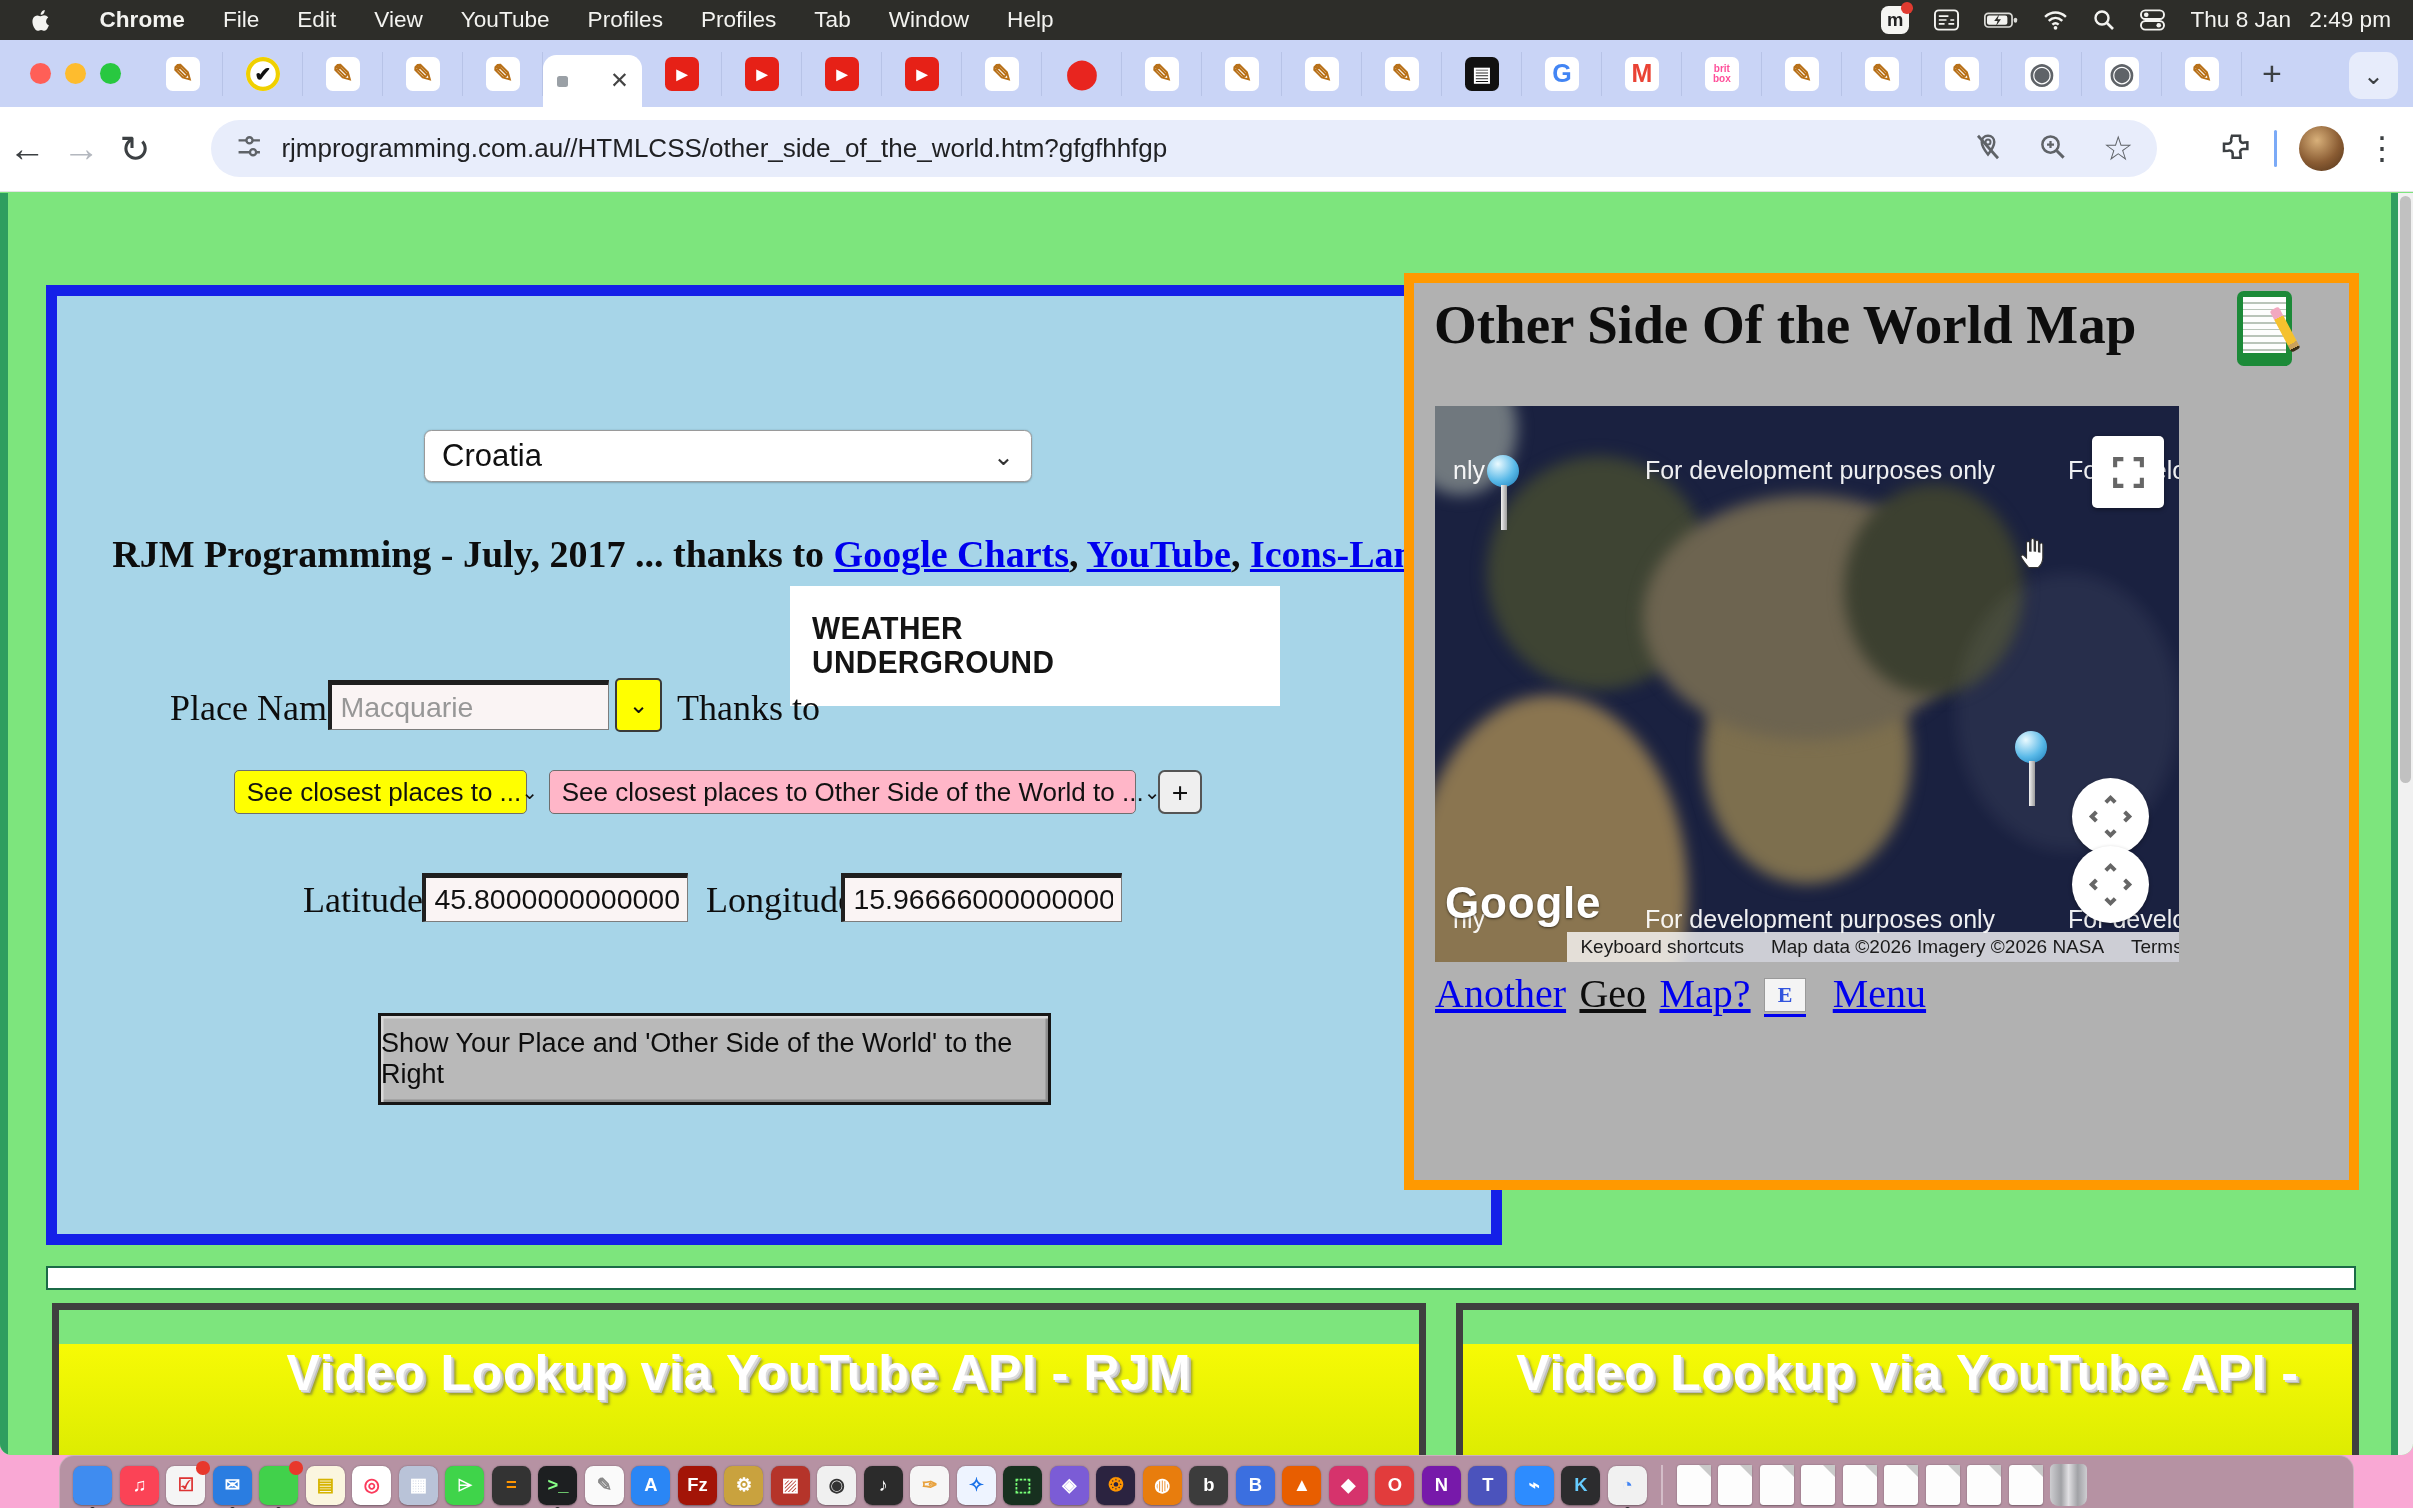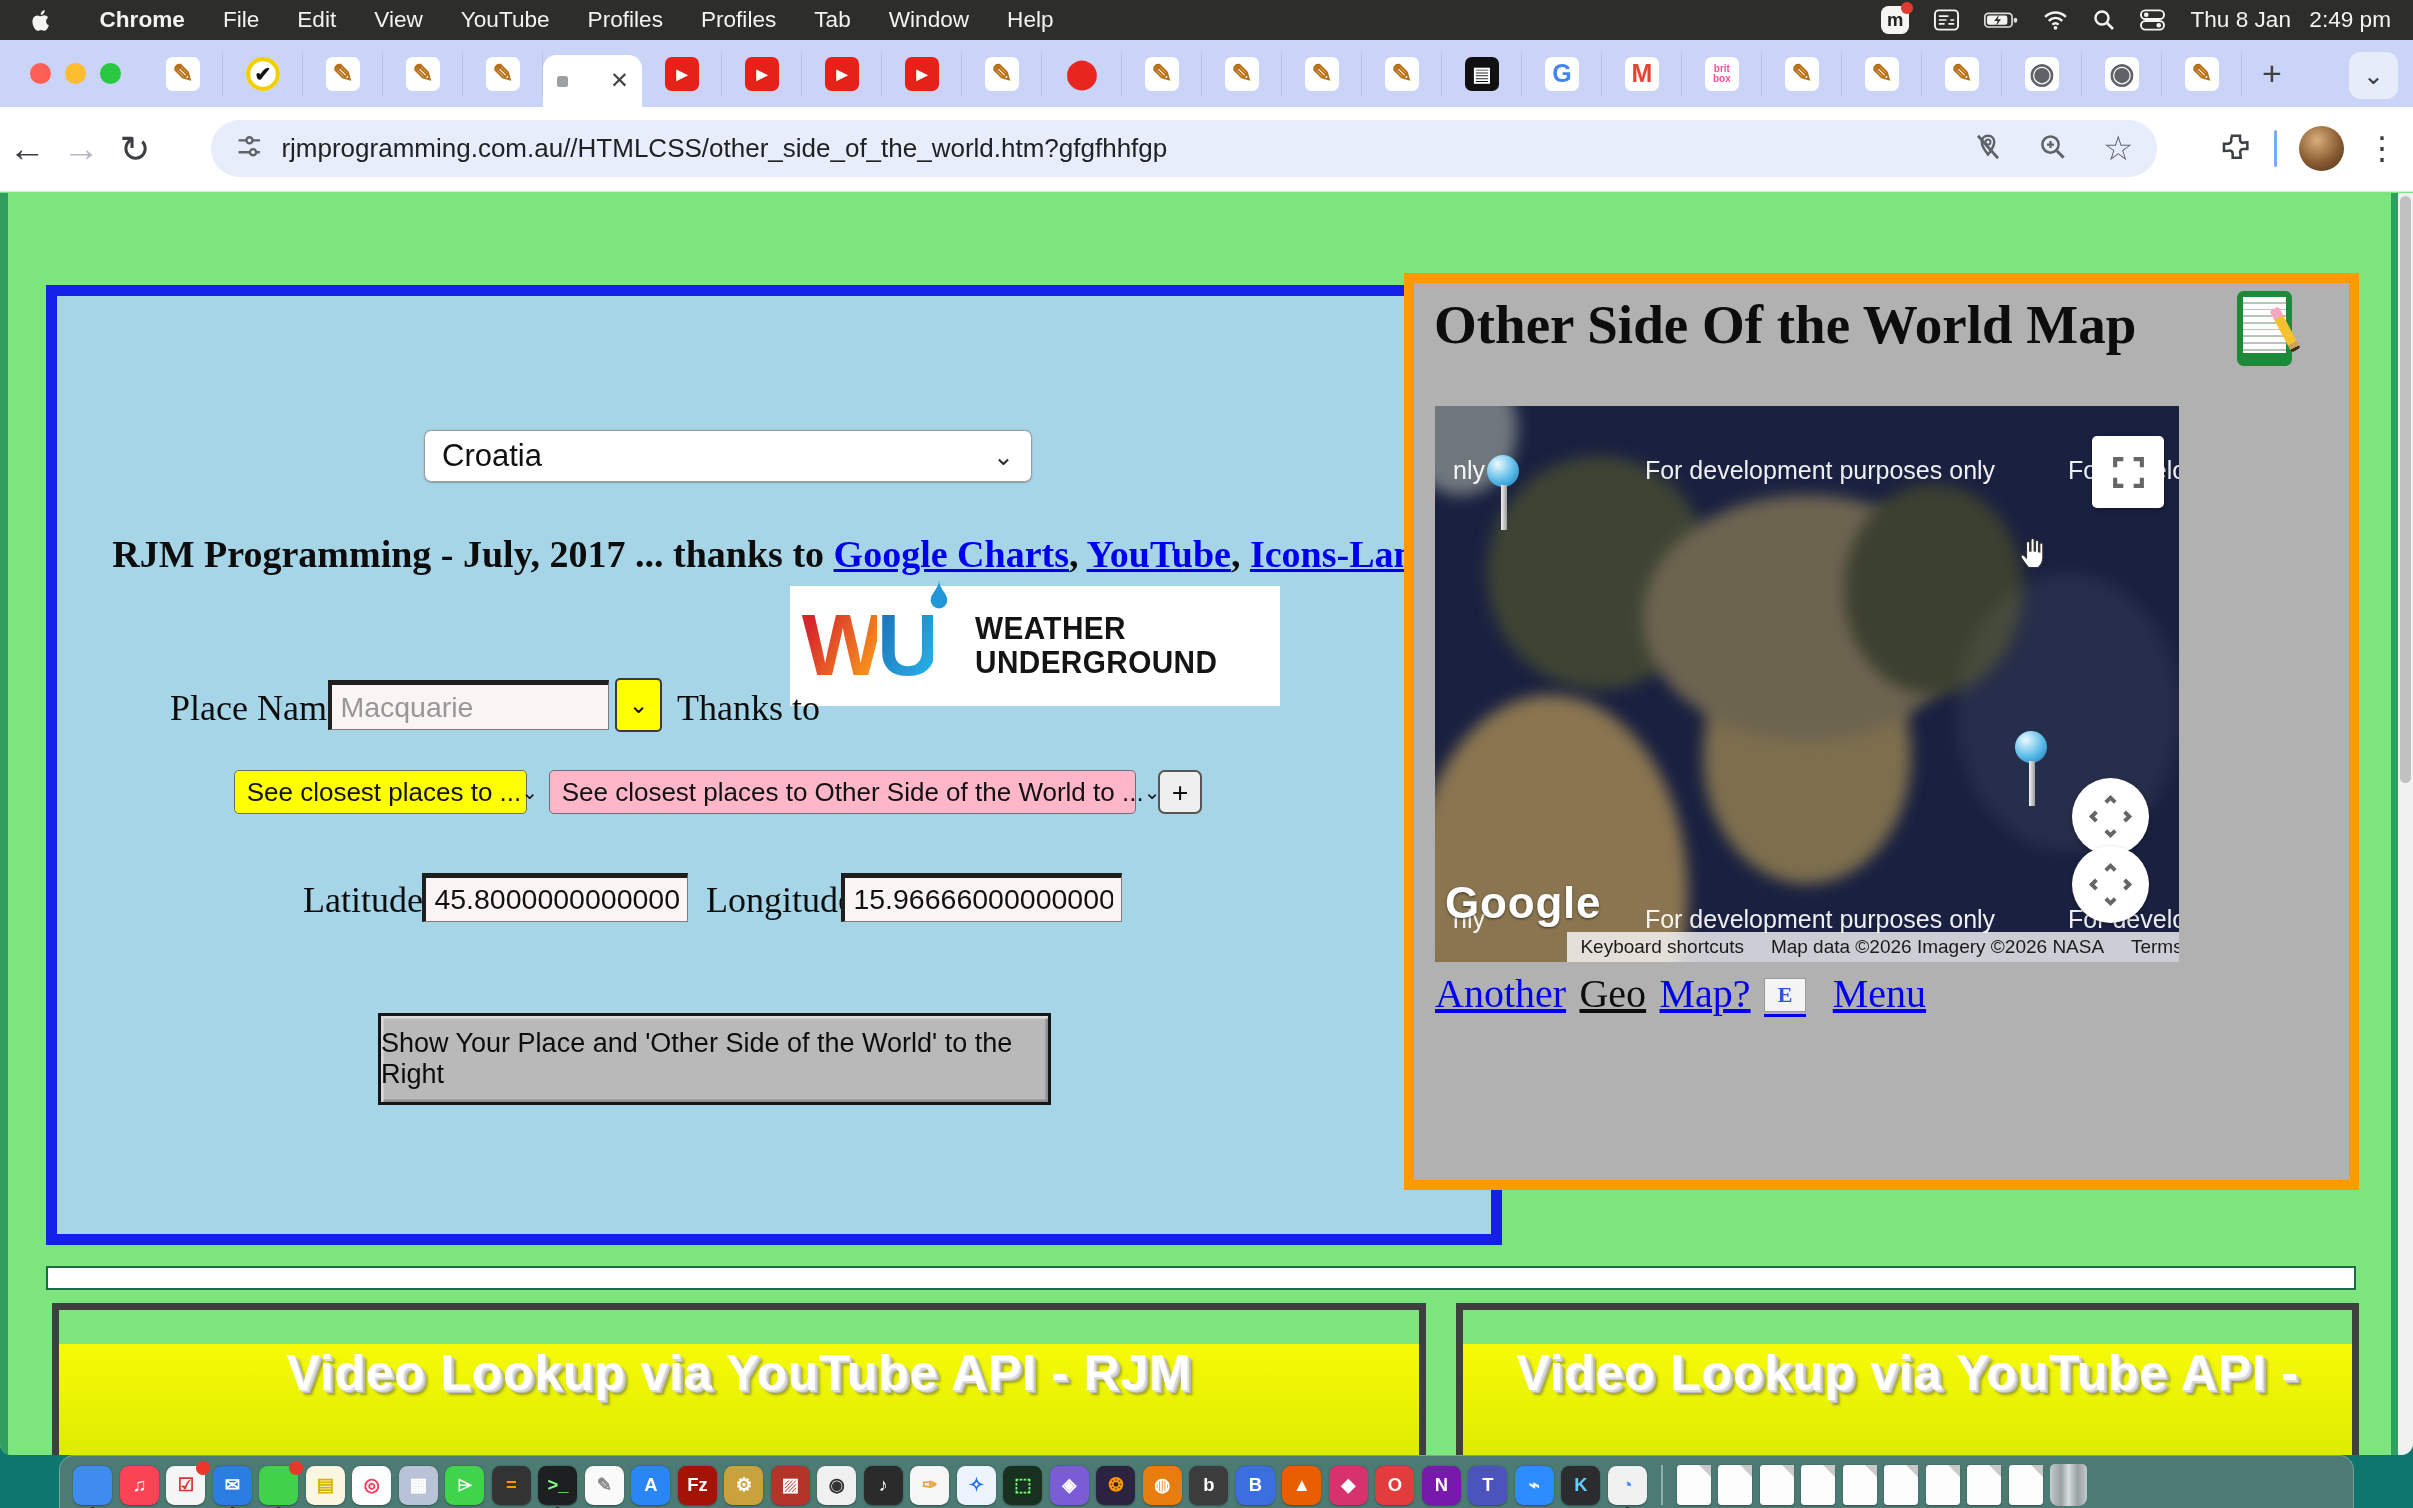--- a/index.html
+++ b/index.html
@@ -1,17 +1,17 @@
 <!DOCTYPE html>
 <html style="font-size:13.4px"><head>
 <meta charset="utf-8">
 <style>
   html,body{margin:0;padding:0;width:2413px;height:1508px;overflow:hidden;
     font-family:"Liberation Sans",sans-serif;-webkit-font-smoothing:antialiased;}
-  .screen{position:relative;width:2413px;height:1508px;overflow:hidden;background:#0f766e;}
+  .screen{position:relative;width:2413px;height:1508px;overflow:hidden;background:#f9a8d4;}
 
   
   .menubar{position:absolute;top:0;left:0;right:0;height:40px;background:#2d2d29;color:#f3f3f0;
     display:flex;align-items:center;font-size:22.6px;z-index:60;}
   .menu-left{display:flex;align-items:center;gap:0;padding-left:28.5px;}
   .apple{width:28.5px;height:28.5px;margin-right:23.5px;display:flex;align-items:center;}
   .menu-item{padding:0 19px;white-space:nowrap;}
   .menu-item.app{font-weight:bold;}
   .menu-right{margin-left:auto;display:flex;align-items:center;gap:25px;padding-right:22px;}
   .statusicon{display:flex;align-items:center;height:28.5px;}
@@ -406,26 +406,20 @@
           <div class="sel-croatia">
             <span>Croatia</span>
             <span class="chev">⌄</span>
           </div>
 
           <div class="credit">
             <span>RJM Programming - July, 2017 ... thanks to </span><a>Google Charts</a><span>, </span><a>YouTube</a><span>, </span><a>Icons-Land</a>
           </div>
 
           <div class="wu-box">
-            <span class="wu-mark">
-              <span class="wu-w">W</span><span class="wu-u">U</span>
-              <svg class="wu-drop" width="22" height="28.5" viewBox="0 0 26 34">
-                  <path d="M13 0C13 10 3 16 3 24a10 10 0 0 0 20 0C23 16 13 10 13 0z" fill="#2196d8"></path>
-                </svg>
-            </span>
             <span class="wu-text">
               <div>WEATHER</div>
               <div>UNDERGROUND</div>
             </span>
           </div>
 
           <span class="row-label place-label">Place Name:</span>
           <input class="inp inp-place" value="Macquarie" style="">
           <div class="mini-select">⌄</div>
           <span class="row-label thanks-label">Thanks to</span>

